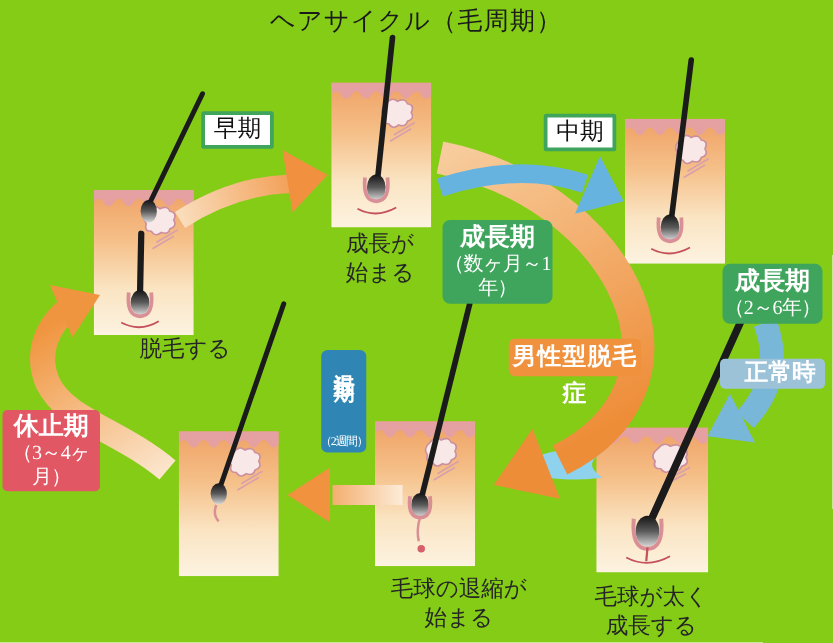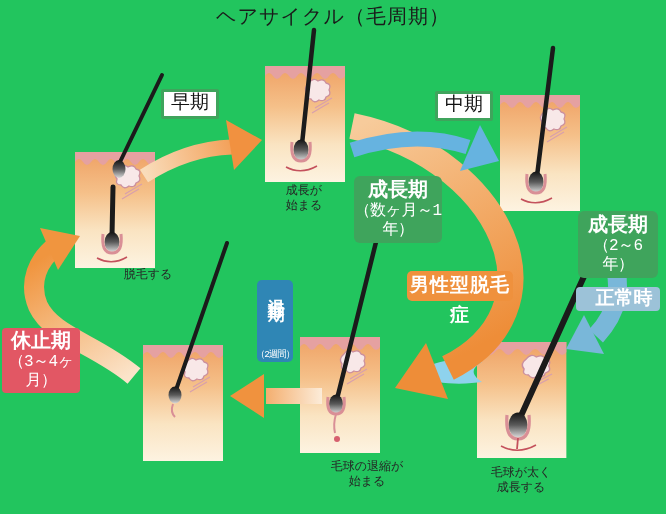--- a/index.html
+++ b/index.html
@@ -1,20 +1,20 @@
 <!DOCTYPE html>
 <html><head>
 <meta charset="utf-8">
 <style>
   html,body{margin:0;padding:0;background:#fff;}
-  #canvas{position:relative;width:666px;height:514px;background:#22c55e;overflow:hidden;
-          font-family:Liberation Mono, monospace;color:#1a1a1a;}
+  #canvas{position:relative;width:666px;height:514px;background:#84cc16;overflow:hidden;
+          font-family:Liberation Serif, serif;color:#1a1a1a;}
   .abs{position:absolute;}
   .title{width:666px;left:0;top:3px;text-align:center;font-size:20px;letter-spacing:1px;color:#1a1a1a;}
-  .caption{white-space:pre-line;text-align:center;font-size:12px;line-height:1.25;color:#252525;}
+  .caption{white-space:pre-line;text-align:center;font-size:18px;line-height:1.25;color:#252525;}
   .stage-label{background:#fff;border:3px solid #3fa45c;border-radius:2px;
                font-size:19px;line-height:1.25;padding:0 7px;color:#111;}
   .badge{color:#fff;text-align:center;border-radius:6px;}
   .badge .main{font-weight:bold;font-size:20px;line-height:1.15;display:block;}
   .badge .sub{font-size:16px;letter-spacing:-0.5px;line-height:1.2;display:block;}
   .badge-green{background:#3fa45c;}
   .badge-red{background:#e25764;border-radius:4px;}
   .badge-normal{background:#9cc2d8;font-weight:bold;font-size:19px;border-radius:4px;padding-left:12px;}
   .badge-aga{background:#ef913d;font-weight:bold;font-size:19px;letter-spacing:1px;border-radius:5px;}
   .badge-catagen{background:#2f86b5;border-radius:5px;margin-left:12px;}

